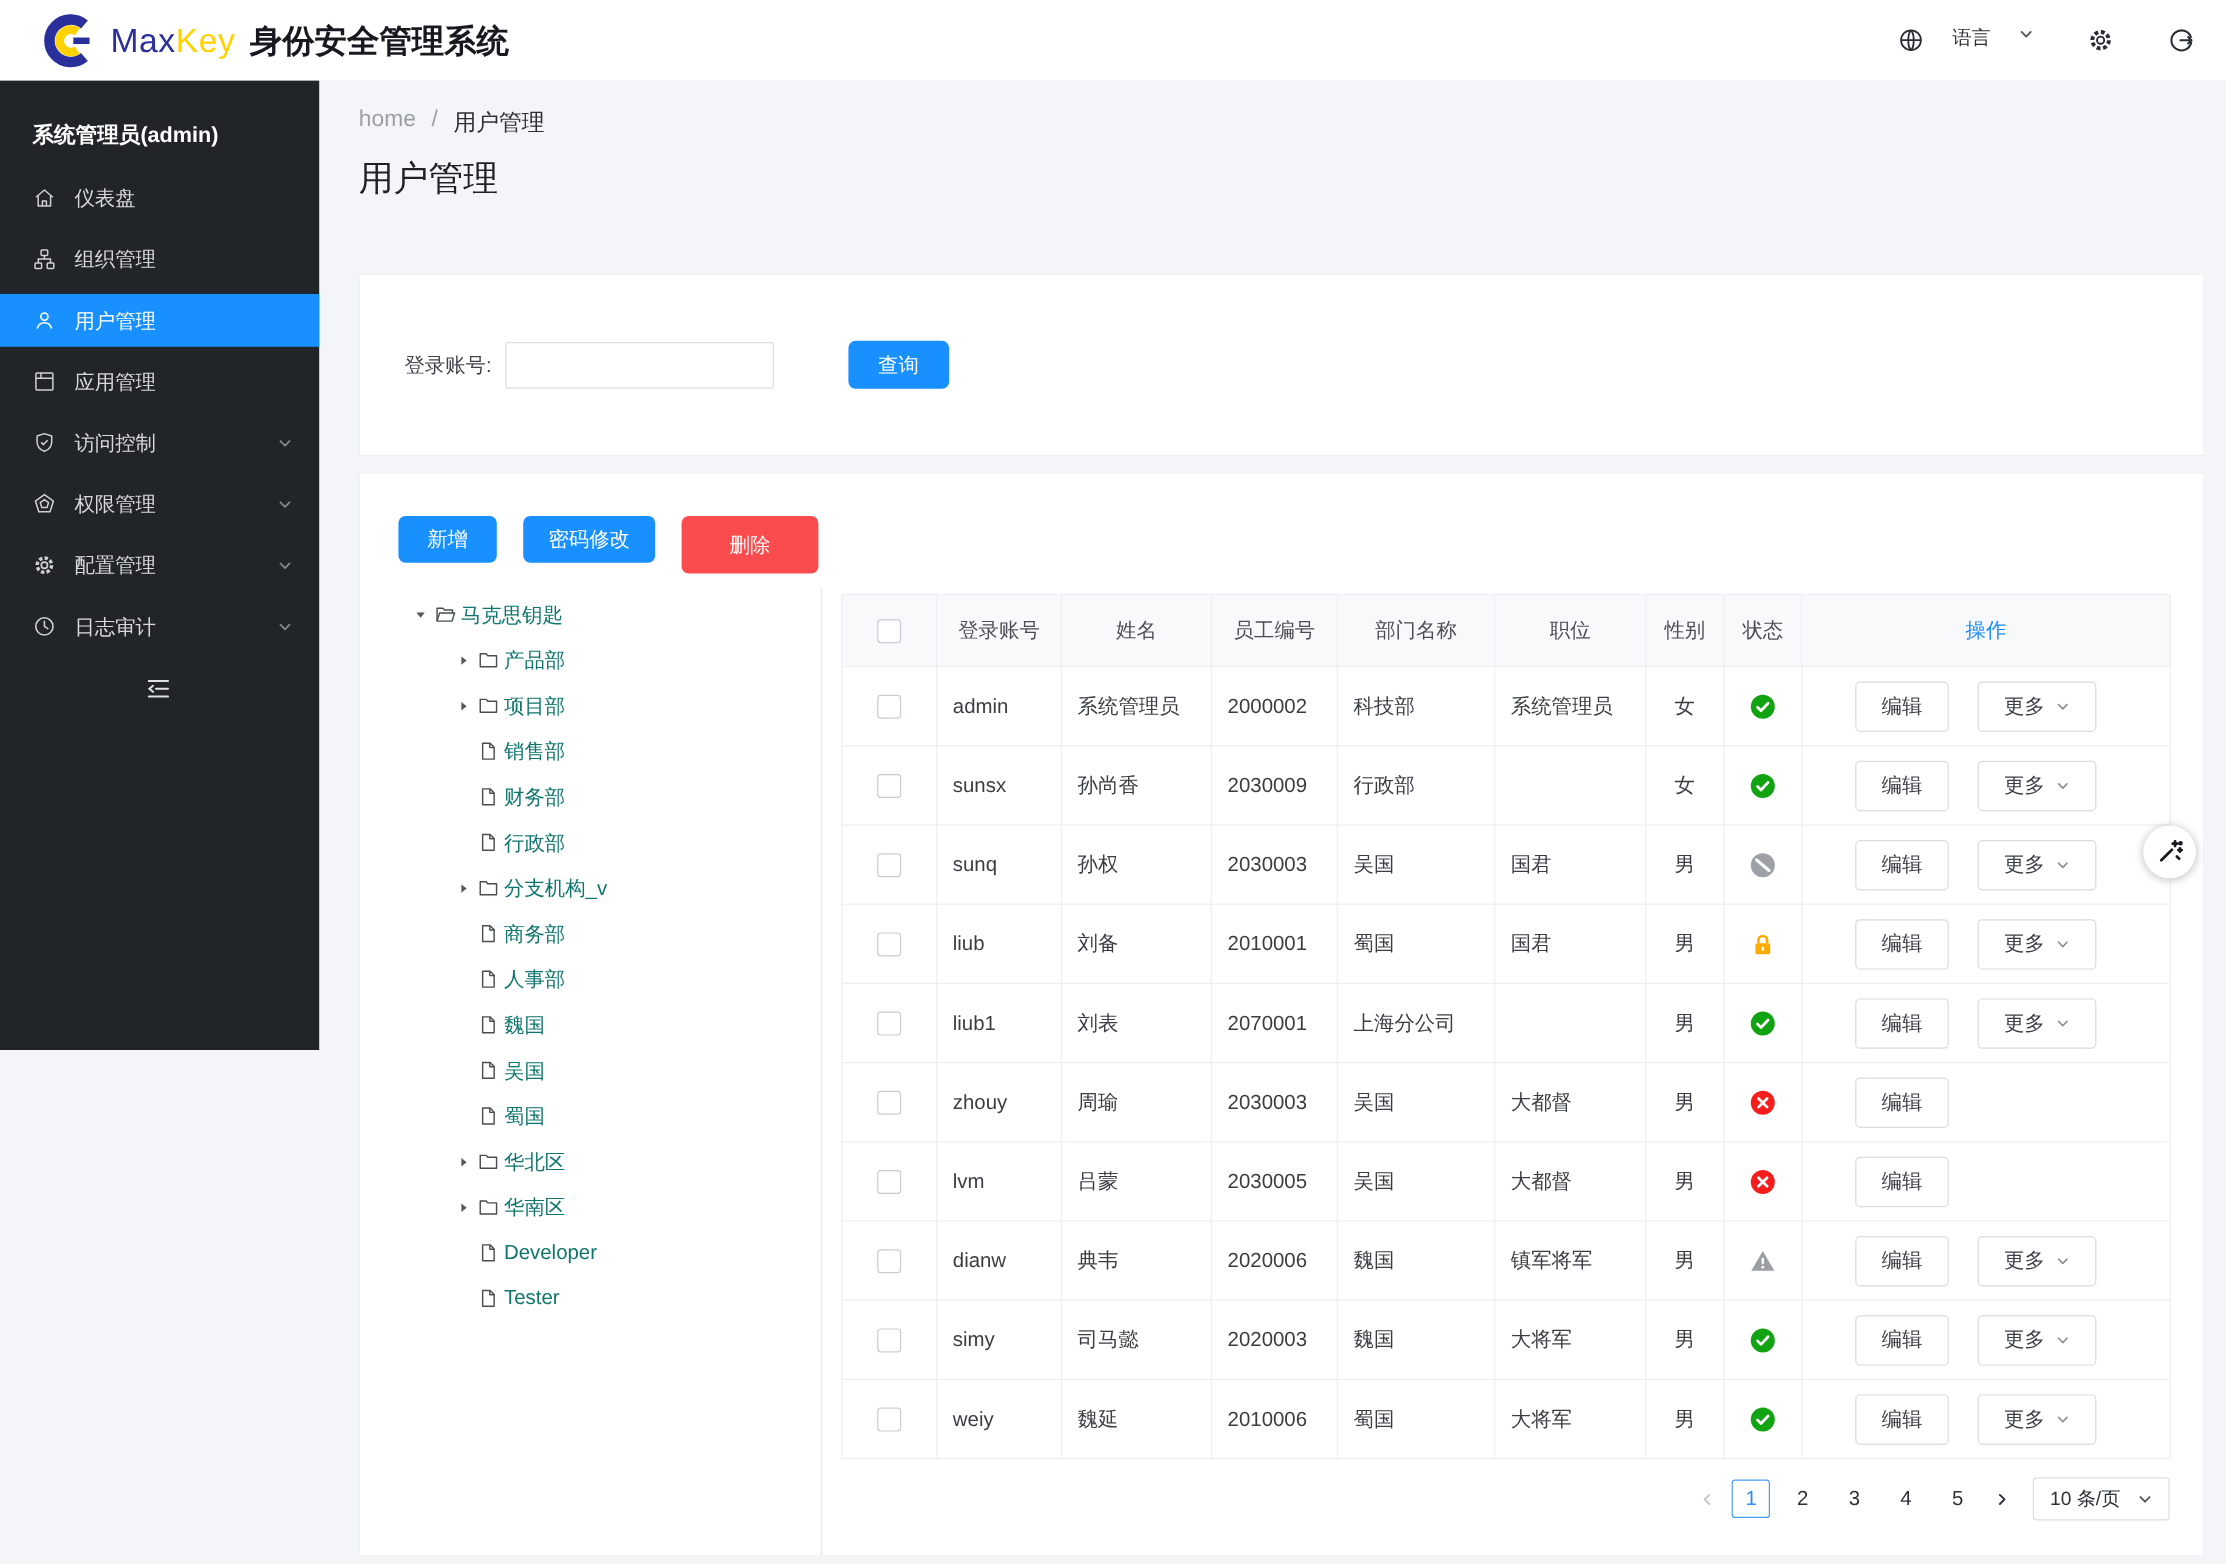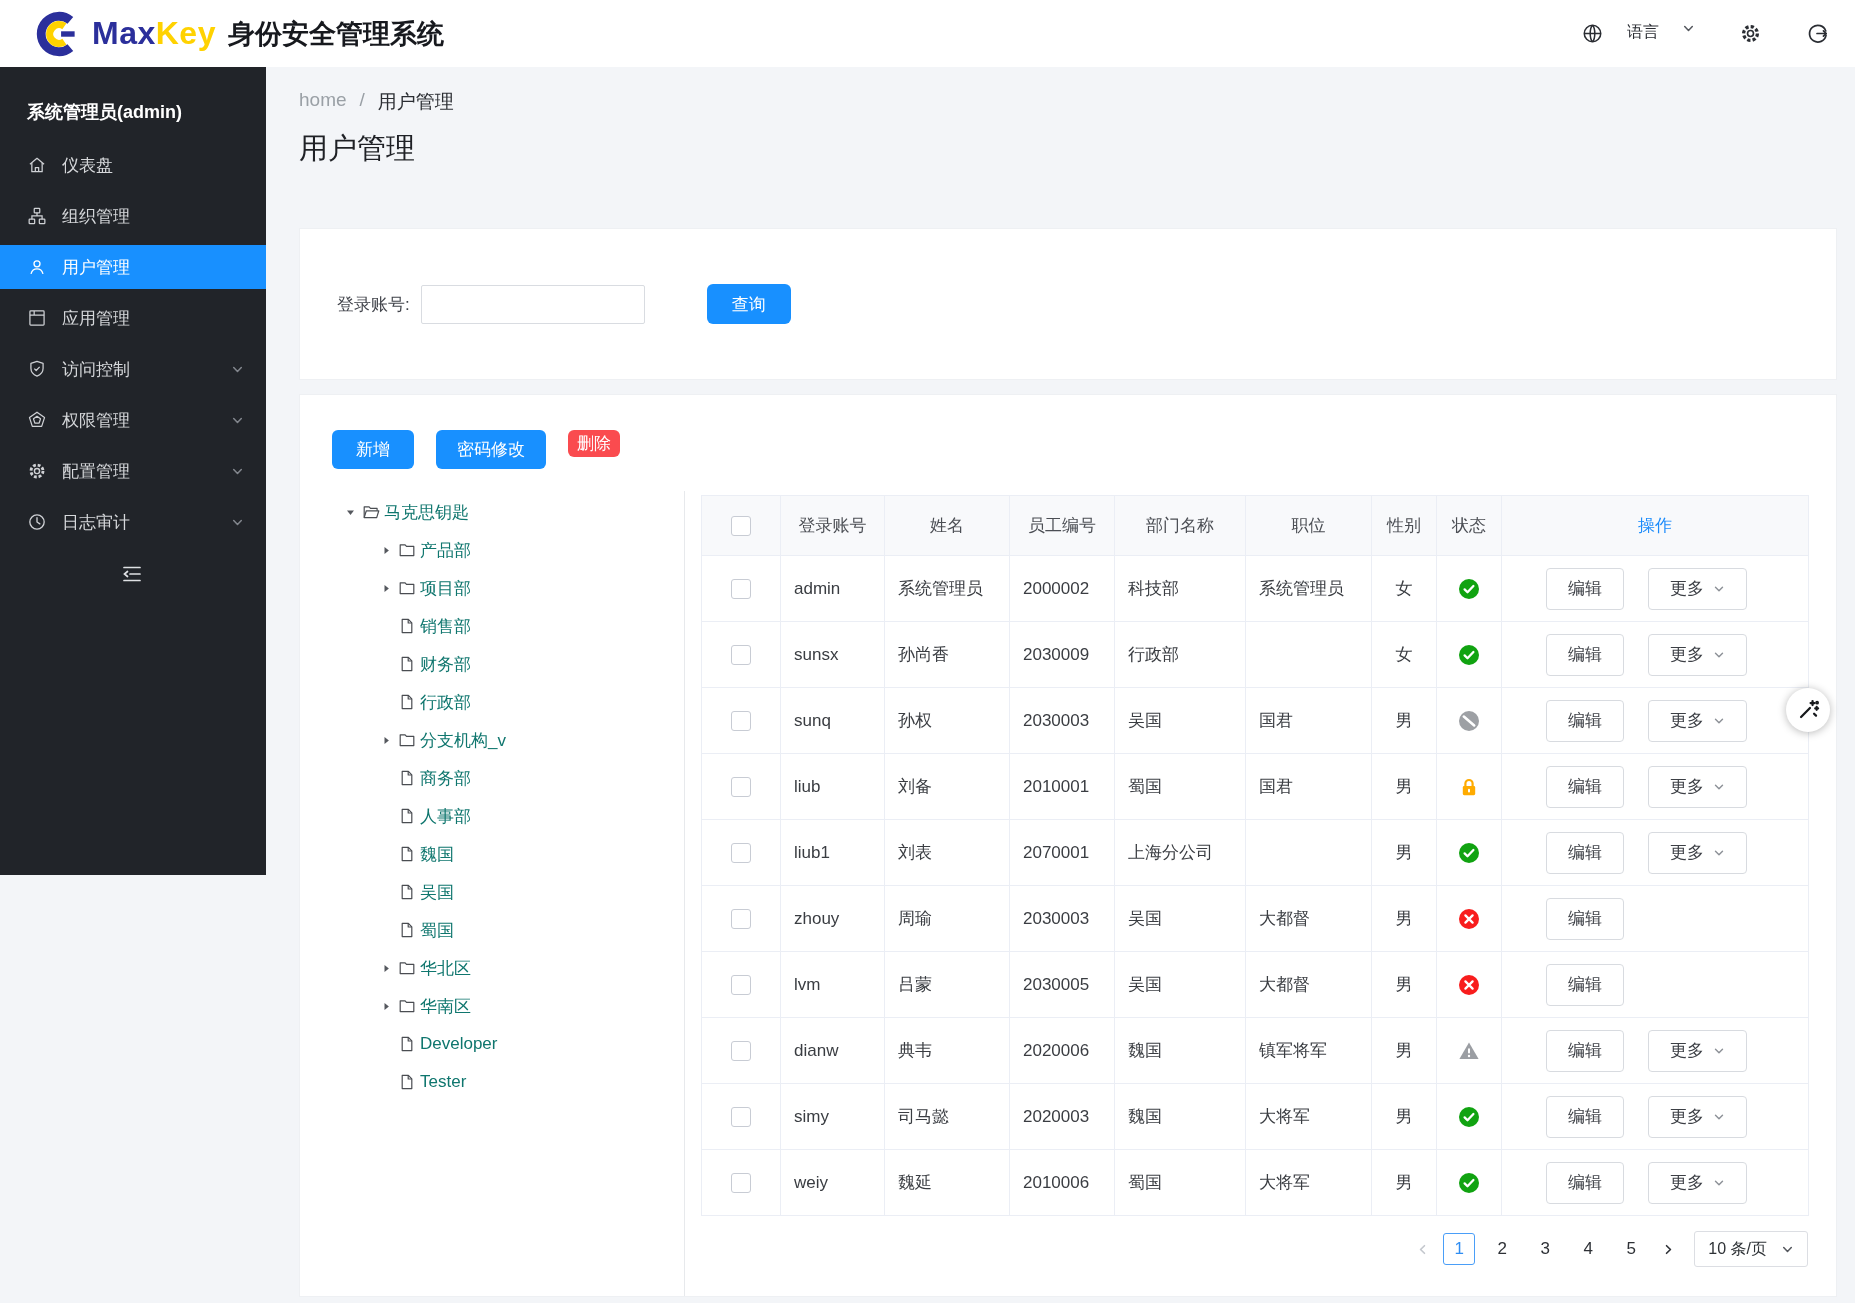--- a/index.html
+++ b/index.html
@@ -3,21 +3,21 @@
 <meta charset="utf-8">
 <style>
 *{margin:0;padding:0;box-sizing:border-box}
 html,body{width:1855px;height:1303px;overflow:hidden}
 body{font-family:"Liberation Sans","DejaVu Sans",sans-serif;background:#f3f5f8;position:relative;color:#333}
 svg{display:block}
 
 .app-header{position:absolute;top:0;left:0;right:0;height:67px;background:#fff;display:flex;align-items:center;justify-content:space-between;padding:0 26px 0 34px;z-index:6}
 .brand{display:flex;align-items:center}
 .brand-logo{width:50px;height:50px;margin-right:8px}
-.brand-name{font-size:32px;font-weight:bold;letter-spacing:.5px}
+.brand-name{font-size:28px;font-weight:normal;letter-spacing:.5px}
 .brand-max{color:#2b2f9b}.brand-key{color:#ffd200}
 .brand-product{font-size:27px;font-weight:bold;color:#17191e;margin-left:12px}
 .header-actions{display:flex;align-items:center;gap:44px;color:#2a2d33}
 .lang-switch{display:flex;align-items:flex-start;gap:23px;font-size:16px;cursor:pointer}
 .hdr-icon svg{width:23px;height:23px}
 .hdr-chevron svg{width:13px;height:13px;color:#55585e}
 .icon-btn{cursor:pointer}
 
 .sidebar{position:absolute;top:67px;left:0;width:266px;height:808px;background:#212429;padding-top:26px;color:#d6d8db}
 .side-user{font-size:18px;font-weight:bold;color:#fff;padding:0 27px;height:38px;display:flex;align-items:center;margin-bottom:12px}
@@ -40,21 +40,21 @@
 .card{position:absolute;background:#fff;left:33px;width:1538px;border:1px solid #eef0f3}
 .search-card{top:161px;height:152px;display:flex;align-items:center;padding-left:37px}
 .search-label{font-size:17px;color:#40434a}
 .search-input{width:224px;height:39px;border:1px solid #d9dce1;border-radius:2px;margin-left:11px;padding:0 10px;font-size:16px;color:#333;outline:none}
 .btn{border:none;border-radius:6px;color:#fff;font-size:17px;cursor:pointer;font-family:inherit}
 .btn-search{height:40px;width:84px;background:#1890ff;margin-left:62px}
 .main-card{top:327px;height:903px}
 .toolbar{position:absolute;left:32px;top:35px;display:flex;gap:22px}
 .btn-add{height:39px;padding:0 24px;background:#1890ff}
 .btn-pwd{height:39px;padding:0 21px;background:#1890ff}
-.btn-del{height:27px;padding:0 9px;background:#fa4b4f}
+.btn-del{height:48px;padding:0 40px;background:#fa4b4f}
 
 .tree{position:absolute;left:0;top:96px;bottom:0;width:385px;border-right:1px solid #e7e9ec;padding-top:2px}
 .tree-row{height:38px;display:flex;align-items:center;font-size:17px;color:#0f766e;cursor:pointer}
 .tree-row.lvl0{padding-left:38px}
 .tree-row.lvl1{padding-left:74px}
 .tree-caret{width:24px;display:flex;justify-content:center;color:#55585e}
 .tree-caret svg{width:11px;height:11px}
 .tree-icon{margin-right:4px;color:#4a4d52}
 .tree-icon svg{width:18px;height:18px}
 

